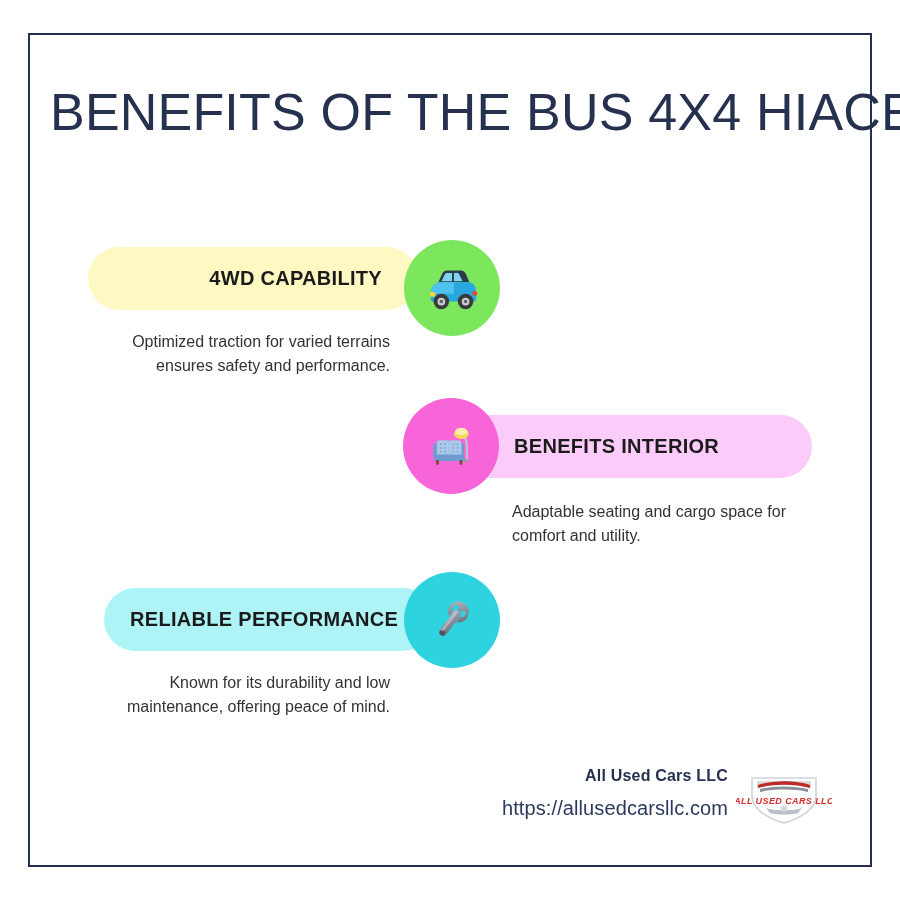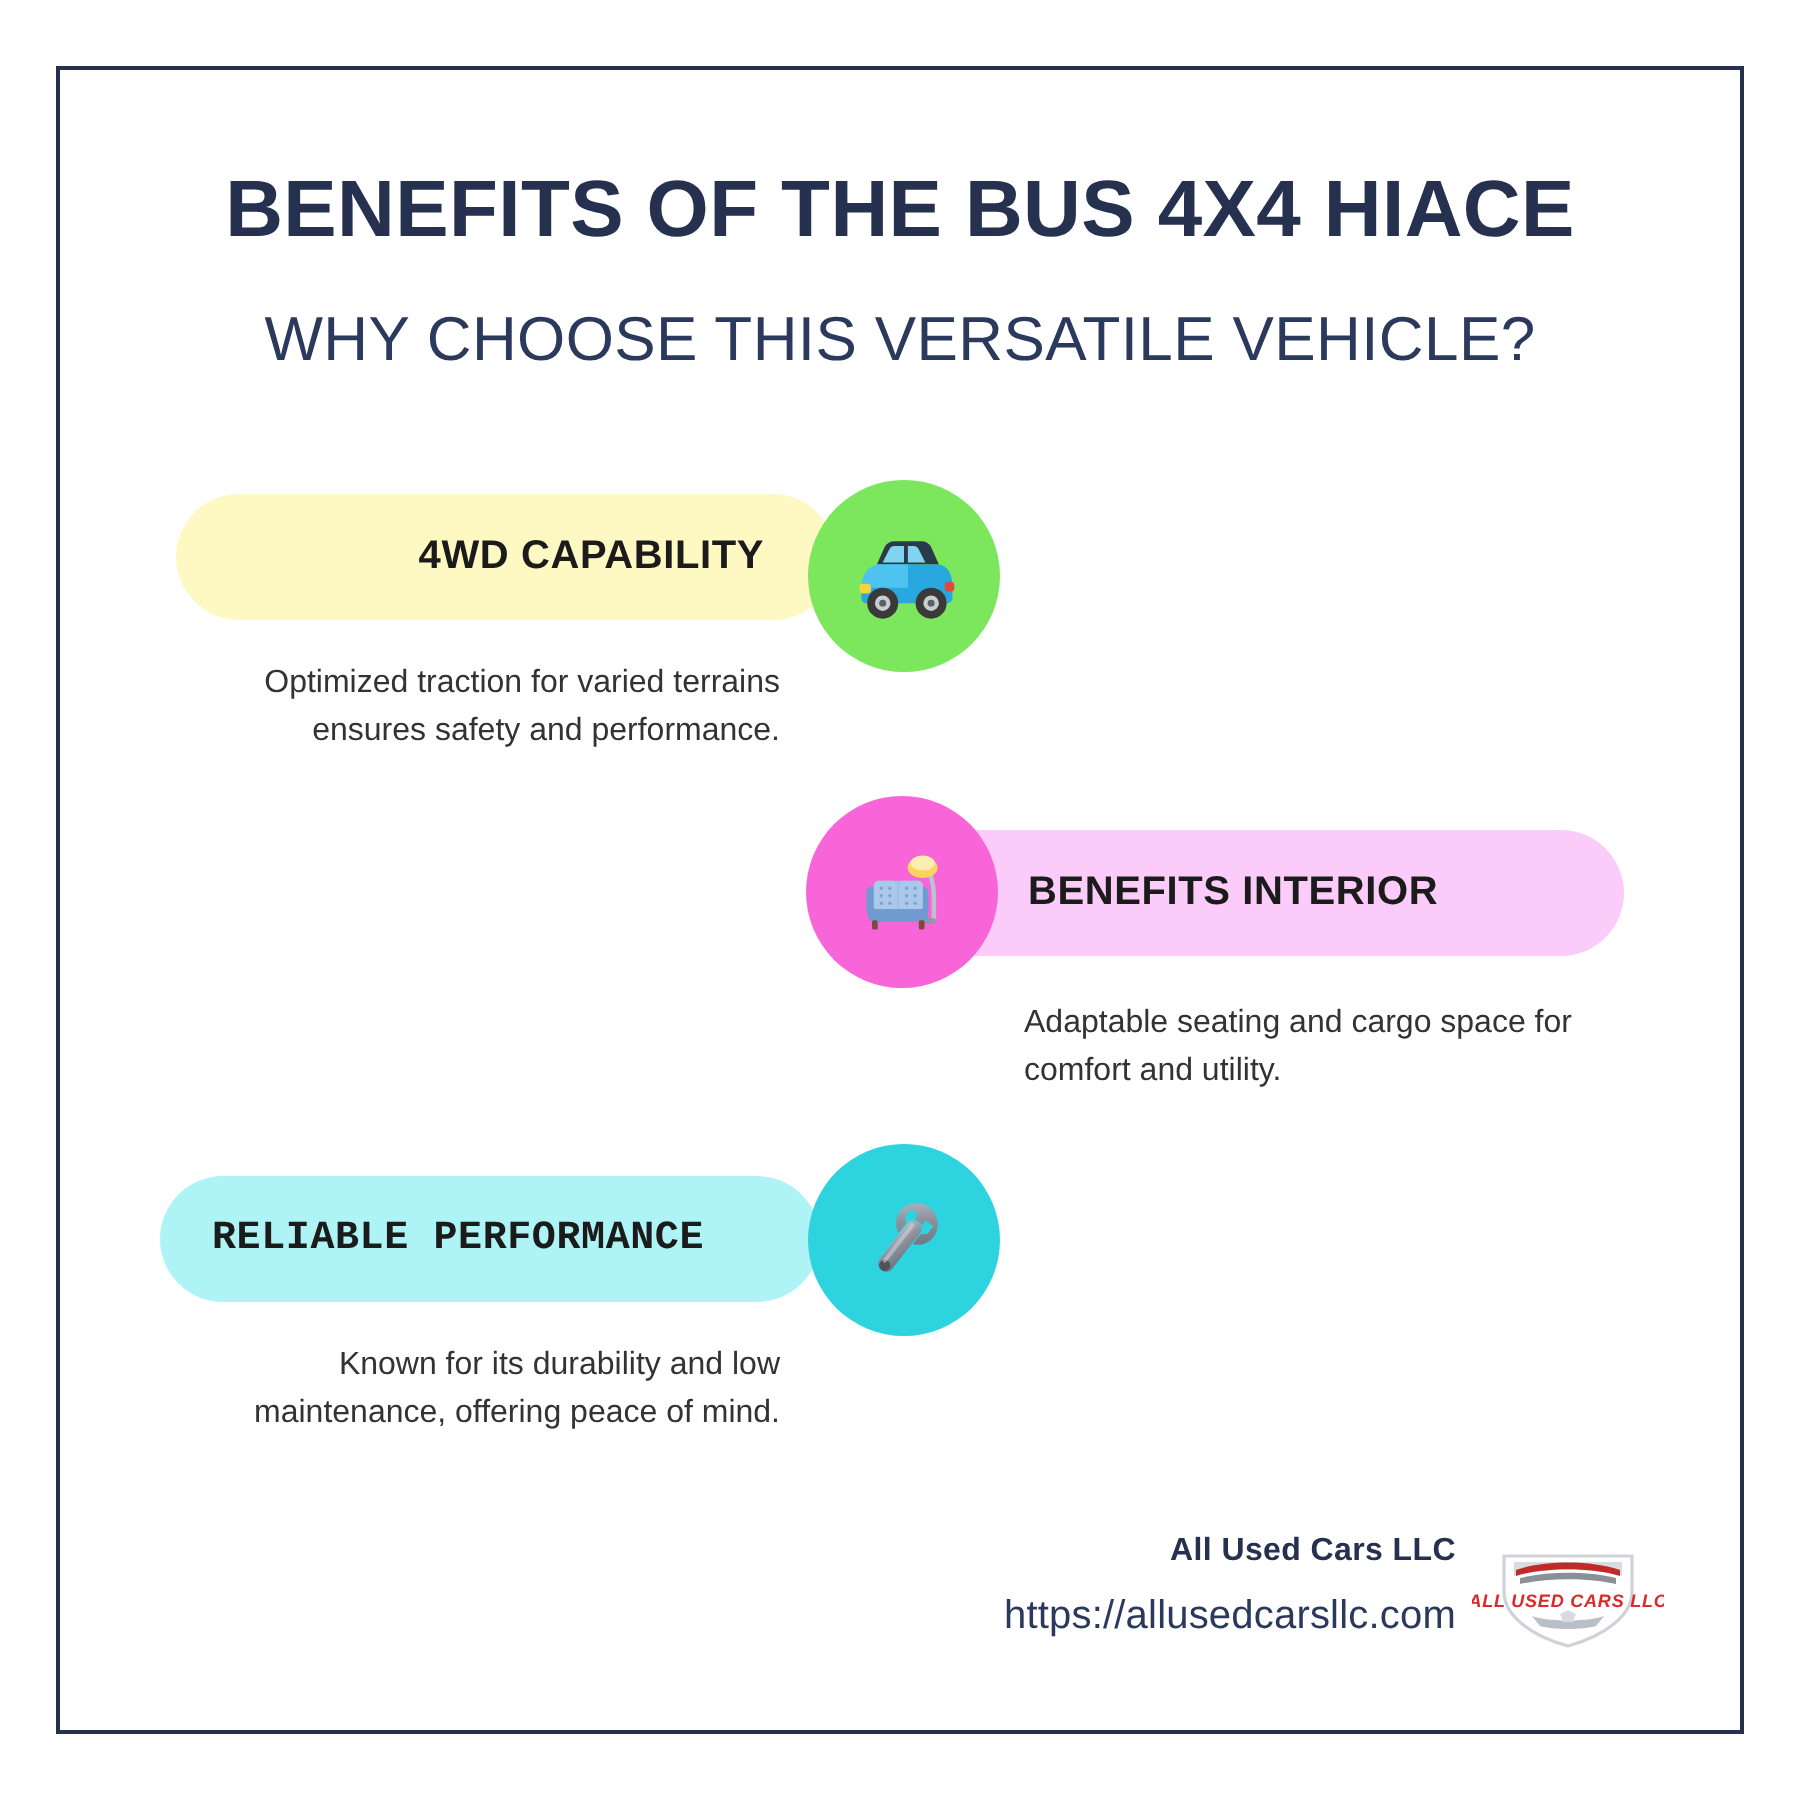--- a/index.html
+++ b/index.html
@@ -34,22 +34,22 @@
     background: #ffffff;
   }
 
   
   .title {
     position: absolute;
     left: 50px;
     top: 83px;
     width: 800px;
     text-align: center;
-    font-size: 40px;
-    font-weight: bold;
+    font-size: 52px;
+    font-weight: normal;
     letter-spacing: 0.2px;
     color: #26304f;
     line-height: 1.12;
     white-space: nowrap;
   }
   .subtitle {
     position: absolute;
     left: 50px;
     top: 151px;
     width: 800px;
@@ -105,21 +105,21 @@
   #block-4wd .pill      { left: 88px;  top: 247px; width: 330px; padding-left: 0; padding-right: 36px; justify-content: flex-end; }
   #block-4wd .badge     { left: 404px; top: 240px; background: #7CE65C; }
   #block-4wd .desc      { left: 90px;  top: 330px; width: 300px; text-align: right; }
 
   
   #block-interior .pill  { left: 448px; top: 415px; width: 364px; padding-left: 66px; justify-content: flex-start; }
   #block-interior .badge { left: 403px; top: 398px; background: #F濃; }
   #block-interior .desc  { left: 512px; top: 500px; width: 300px; text-align: left; }
 
   
-  #block-reliable .pill  { left: 80px;  top: 588px; width: 330px; padding-left: 26px; justify-content: flex-start; font-family: Liberation Mono, monospace; }
+  #block-reliable .pill  { left: 104px;  top: 588px; width: 330px; padding-left: 26px; justify-content: flex-start; }
   #block-reliable .badge { left: 404px; top: 572px; background: #2ED3E0; }
   #block-reliable .desc  { left: 90px;  top: 671px; width: 300px; text-align: right; }
 
   
   .footer-brand {
     position: absolute;
     left: 428px;
     top: 767px;
     width: 300px;
     text-align: right;
@@ -148,21 +148,20 @@
   }
 </style>
 </head>
 <body>
 
 <div id="poster">
 
   <div class="frame"></div>
 
   <div class="title">BENEFITS OF THE BUS 4X4 HIACE</div>
-  <div class="subtitle">WHY CHOOSE THIS VERSATILE VEHICLE?</div>
 
   <div class="block" id="block-4wd">
     <div class="pill" id="pill-4wd" style="background: #fef9c3;">
       <span class="pill-label">4WD CAPABILITY</span>
     </div>
     <div class="badge" id="badge-4wd" style="background: rgb(124, 230, 92);">
       <svg width="62" height="62" viewBox="0 0 64 64" aria-hidden="true">
         <path d="M18 26 L22 17 C23 15 25 14 27 14 L41 14 C43 14 45 15 46 17 L50 26 Z" fill="#2b3a4a"></path>
         <path d="M21 25 L24.5 18 C25 17 26 16.5 27 16.5 L32 16.5 L32 25 Z" fill="#7fd4f2"></path>
         <path d="M43 25 L39.5 18 C39 17 38 16.5 37 16.5 L34 16.5 L34 25 Z" fill="#7fd4f2"></path>

